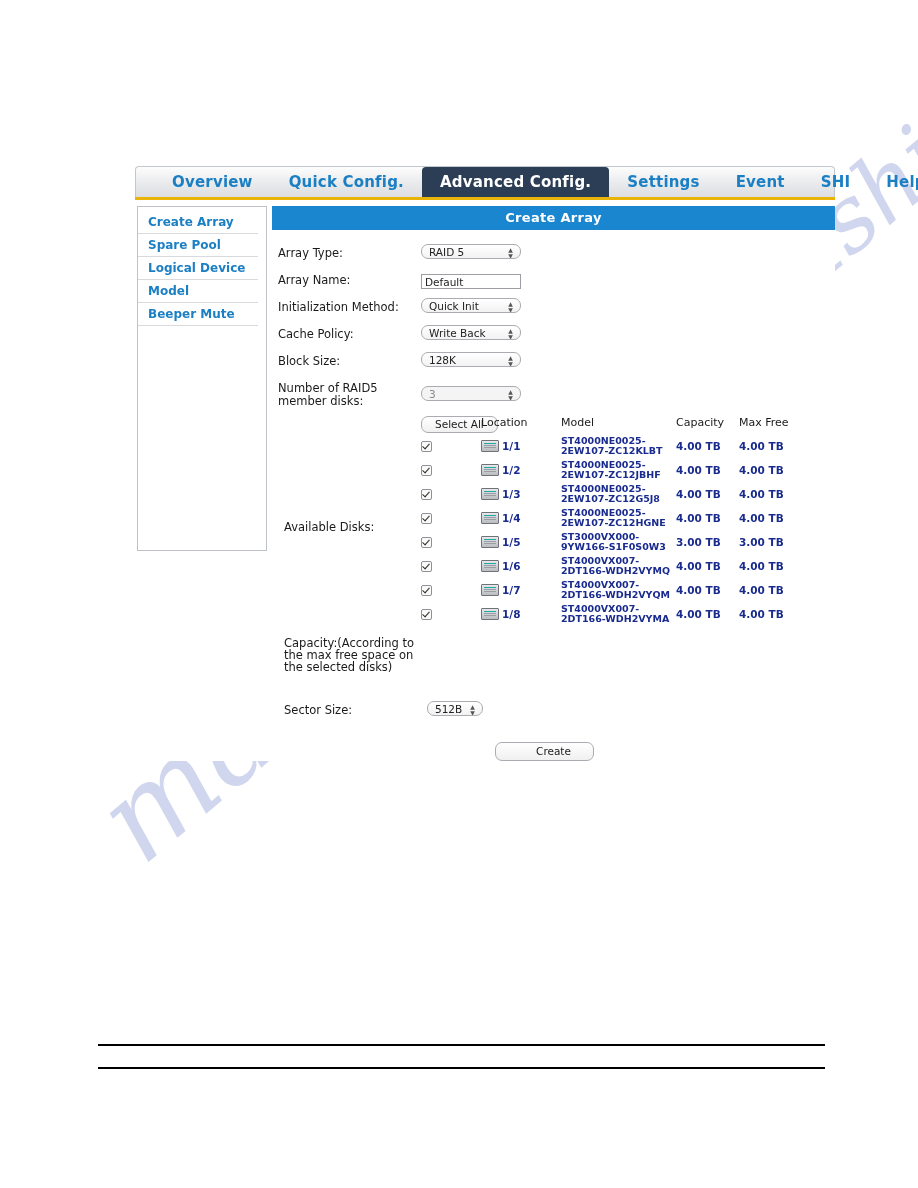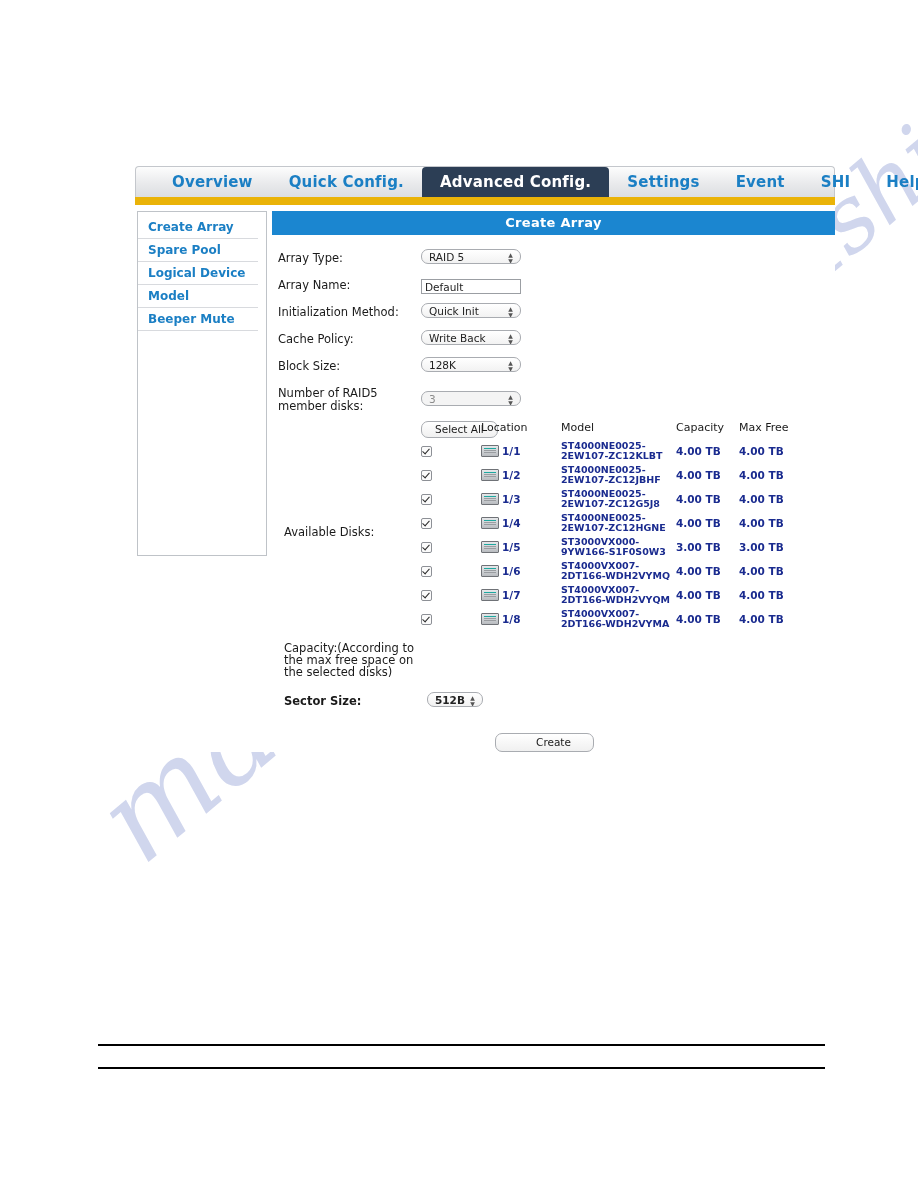--- a/index.html
+++ b/index.html
@@ -93,21 +93,21 @@
     border-top-right-radius: 4px;
     box-shadow: inset 0 1px 0 #4d6customs;
   }
   .tab.active {
     box-shadow: none;
   }
 
   
   .panel {
     position: relative;
-    border-top: 8px solid #eab308;
+    border-top: 3px solid #eab308;
     background: #ffffff;
     min-height: 385px;
     display: flex;
     align-items: flex-start;
   }
 
   
   .sidebar {
     width: 130px;
     margin: 6px 0 0 2px;
@@ -588,21 +588,21 @@
                 <div class="c-free cap">4.00 TB</div>
               </div>
             </div>
         </div>
 
         <div class="bottom-form">
           <div class="frow" style="align-items:flex-start;">
             <div class="flabel" style="line-height:12px;">Capacity:(According to the max free space on the selected disks)</div>
           </div>
 
-          <div class="frow" style="margin-top:14px;font-weight:bold;">
+          <div class="frow" style="margin-top:28px;">
             <div class="flabel">Sector Size:</div>
             <div class="fctl">
               <div class="sel small">
                 <span>512B</span>
                 <span class="chev">
                     <span>▲</span>
                     <span>▼</span>
                   </span>
               </div>
             </div>

